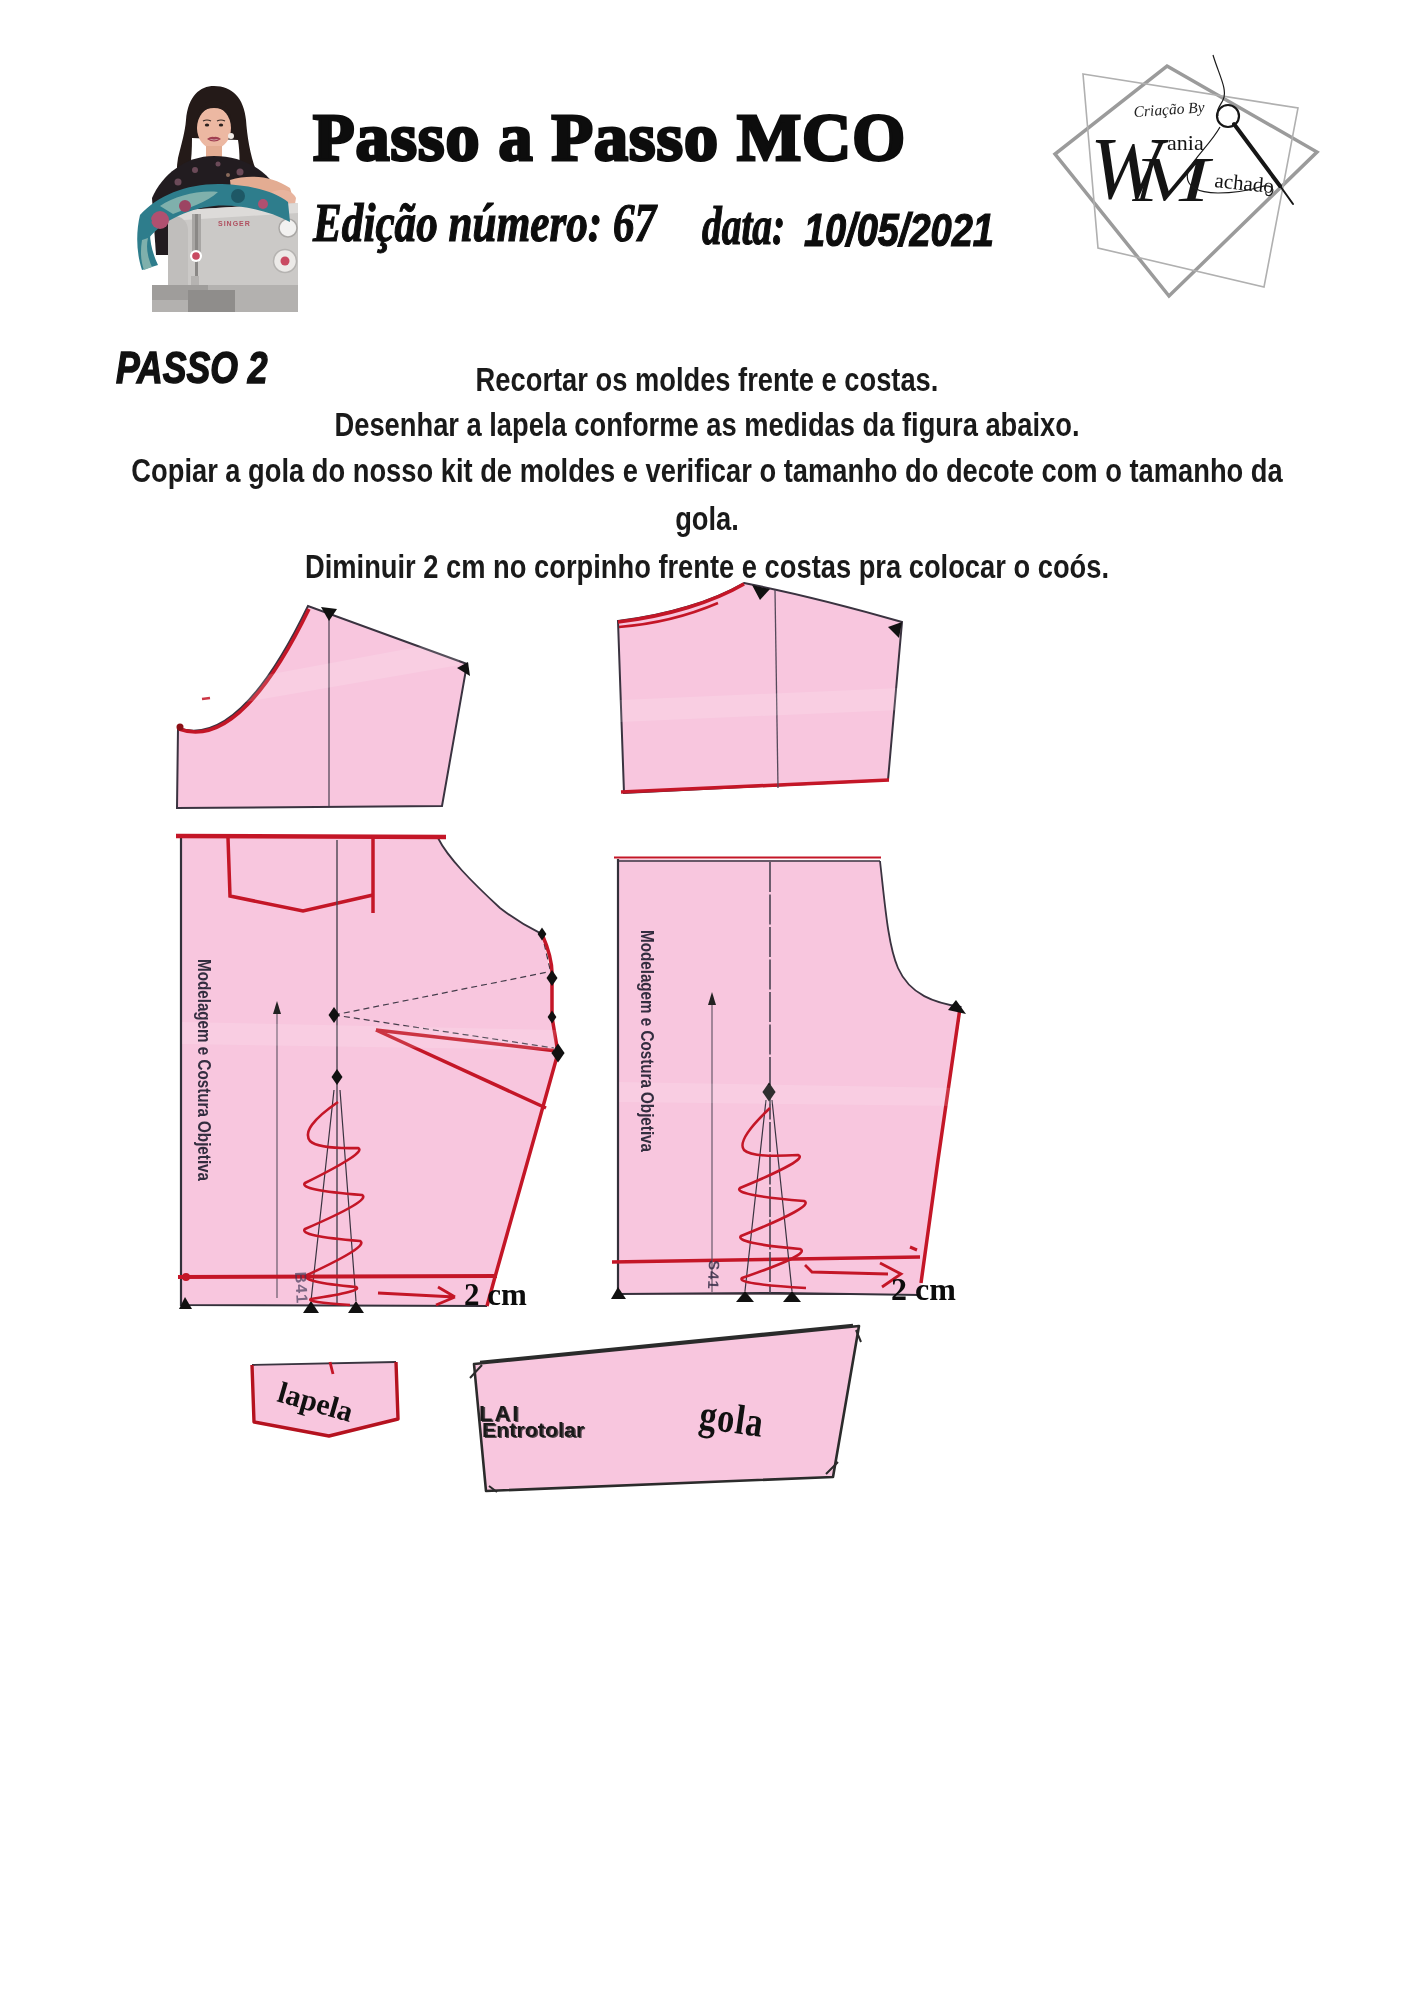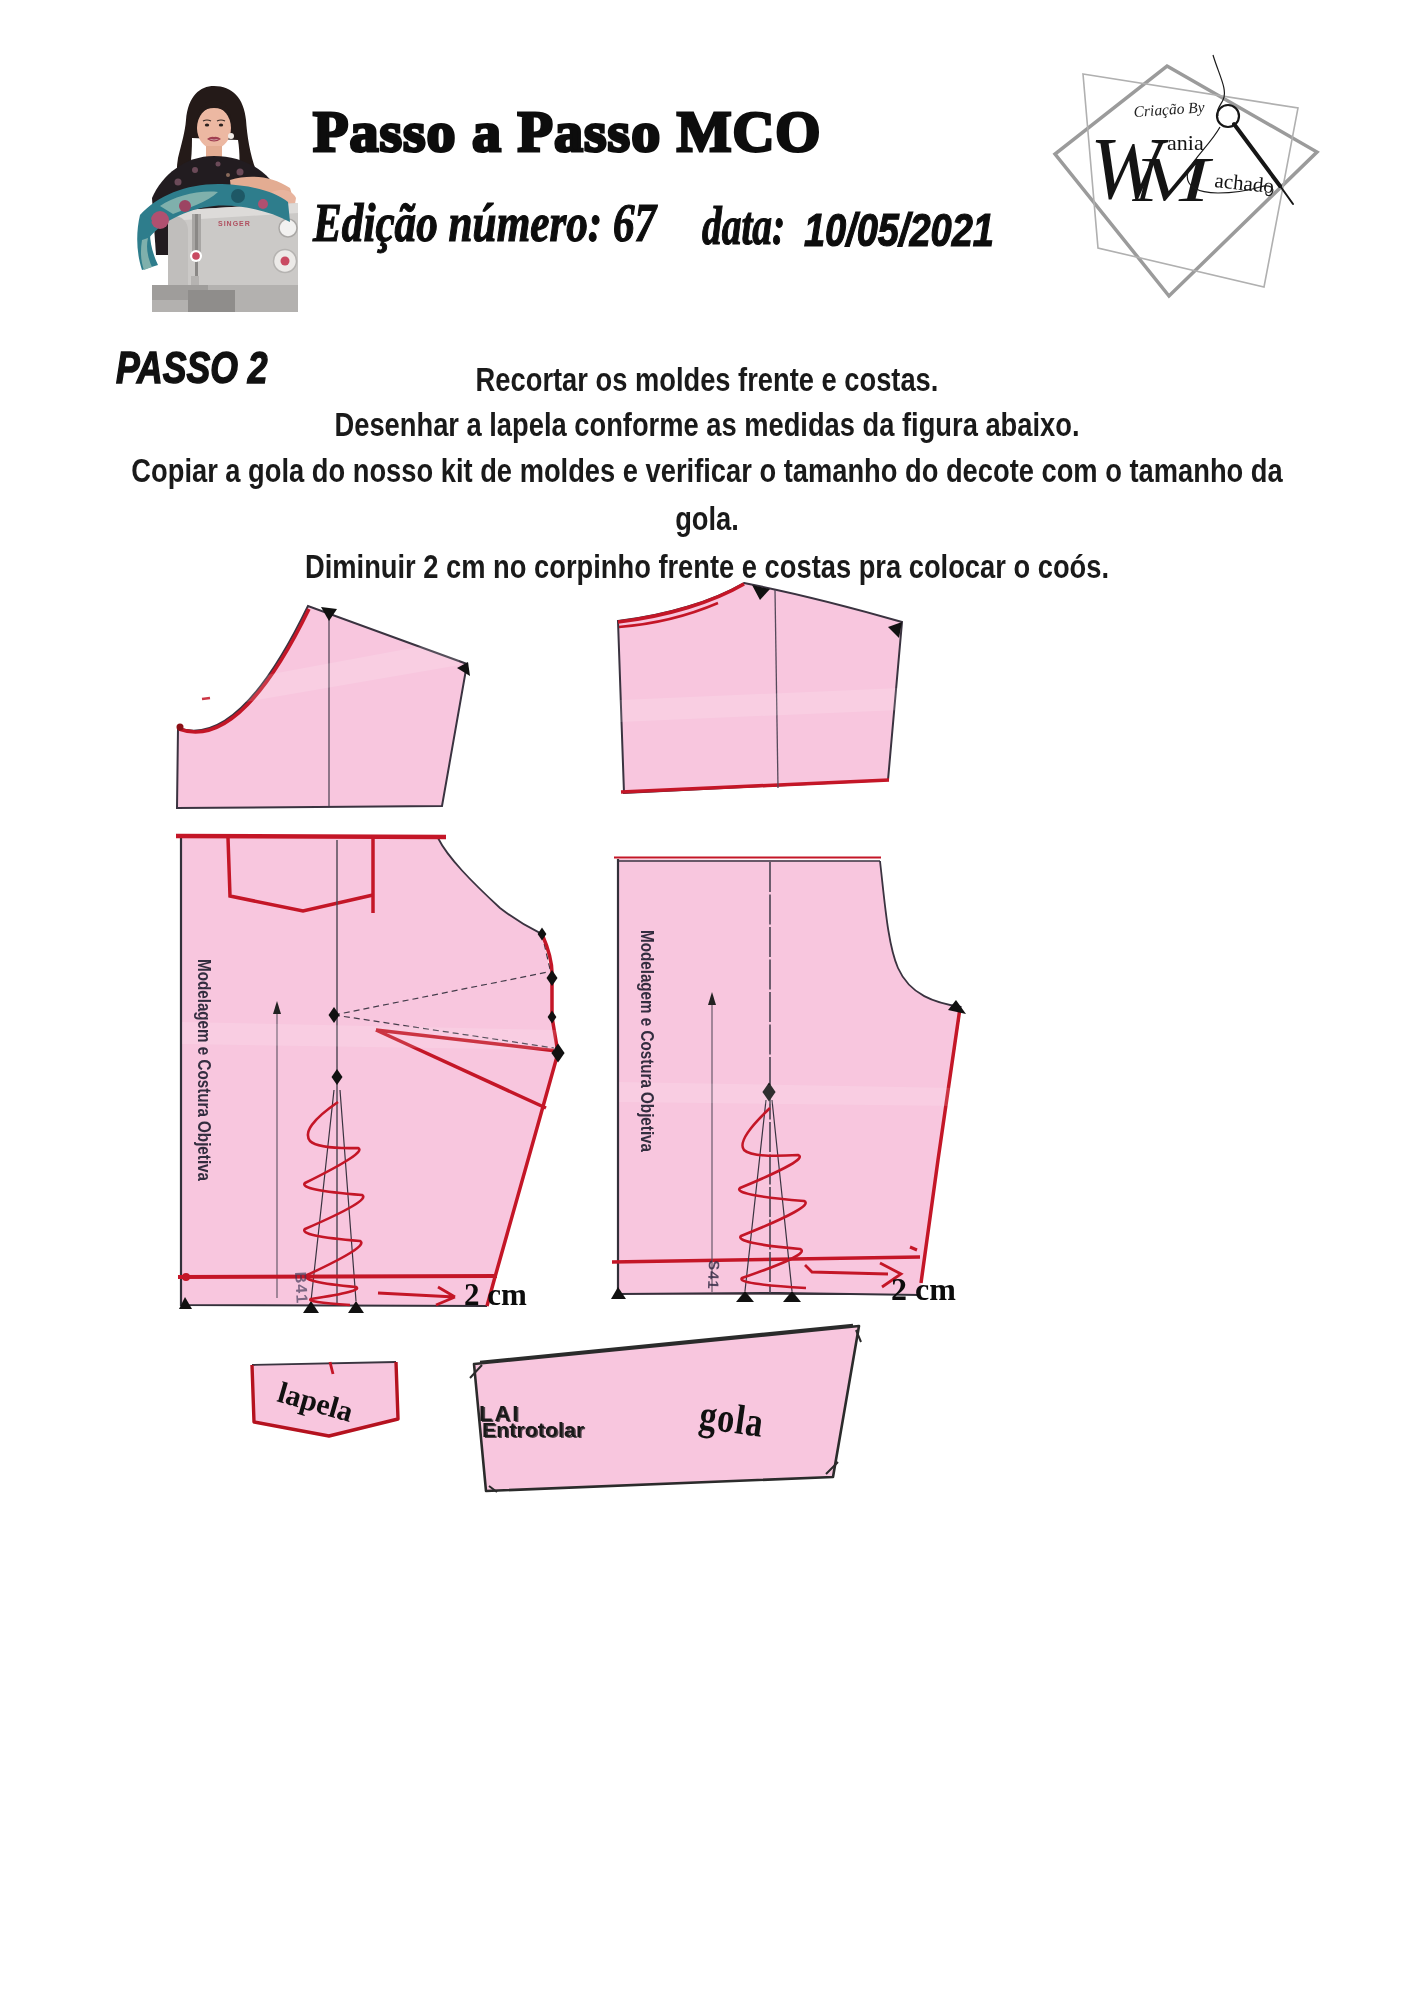--- a/index.html
+++ b/index.html
@@ -1,18 +1,18 @@
 <!DOCTYPE html>
 <html><head>
 <meta charset="utf-8">
 <style>
 html,body{margin:0;padding:0;}
 .page{position:relative;width:1414px;height:2000px;background:#ffffff;overflow:hidden;font-family:"Liberation Sans",sans-serif;}
 .abs{position:absolute;}
-.title{left:313px;top:98px;font-family:"Liberation Serif",serif;font-weight:bold;font-size:58px;color:#0d0d0d;-webkit-text-stroke:3px #0d0d0d;letter-spacing:1px;}
+.title{left:313px;top:98px;font-family:"Liberation Serif",serif;font-weight:bold;font-size:68px;color:#0d0d0d;-webkit-text-stroke:3px #0d0d0d;letter-spacing:1px;}
 .sub{top:192px;font-family:"Liberation Serif",serif;font-style:italic;font-weight:bold;font-size:54px;color:#0d0d0d;-webkit-text-stroke:1.2px #0d0d0d;transform-origin:left top;}
 .passo{left:116px;top:342px;font-weight:bold;font-style:italic;font-size:45px;color:#111;-webkit-text-stroke:1.5px #111;transform:scaleX(0.79);transform-origin:left top;}
 .bl{width:1414px;text-align:center;font-weight:bold;font-size:32.5px;color:#1a1a1a;transform:scaleX(0.84);transform-origin:center top;}
 </style>
 </head>
 <body>
 <div class="page">
 
 <svg class="abs" style="left:130px;top:80px;" width="180" height="235" viewBox="0 0 180 235">
 

